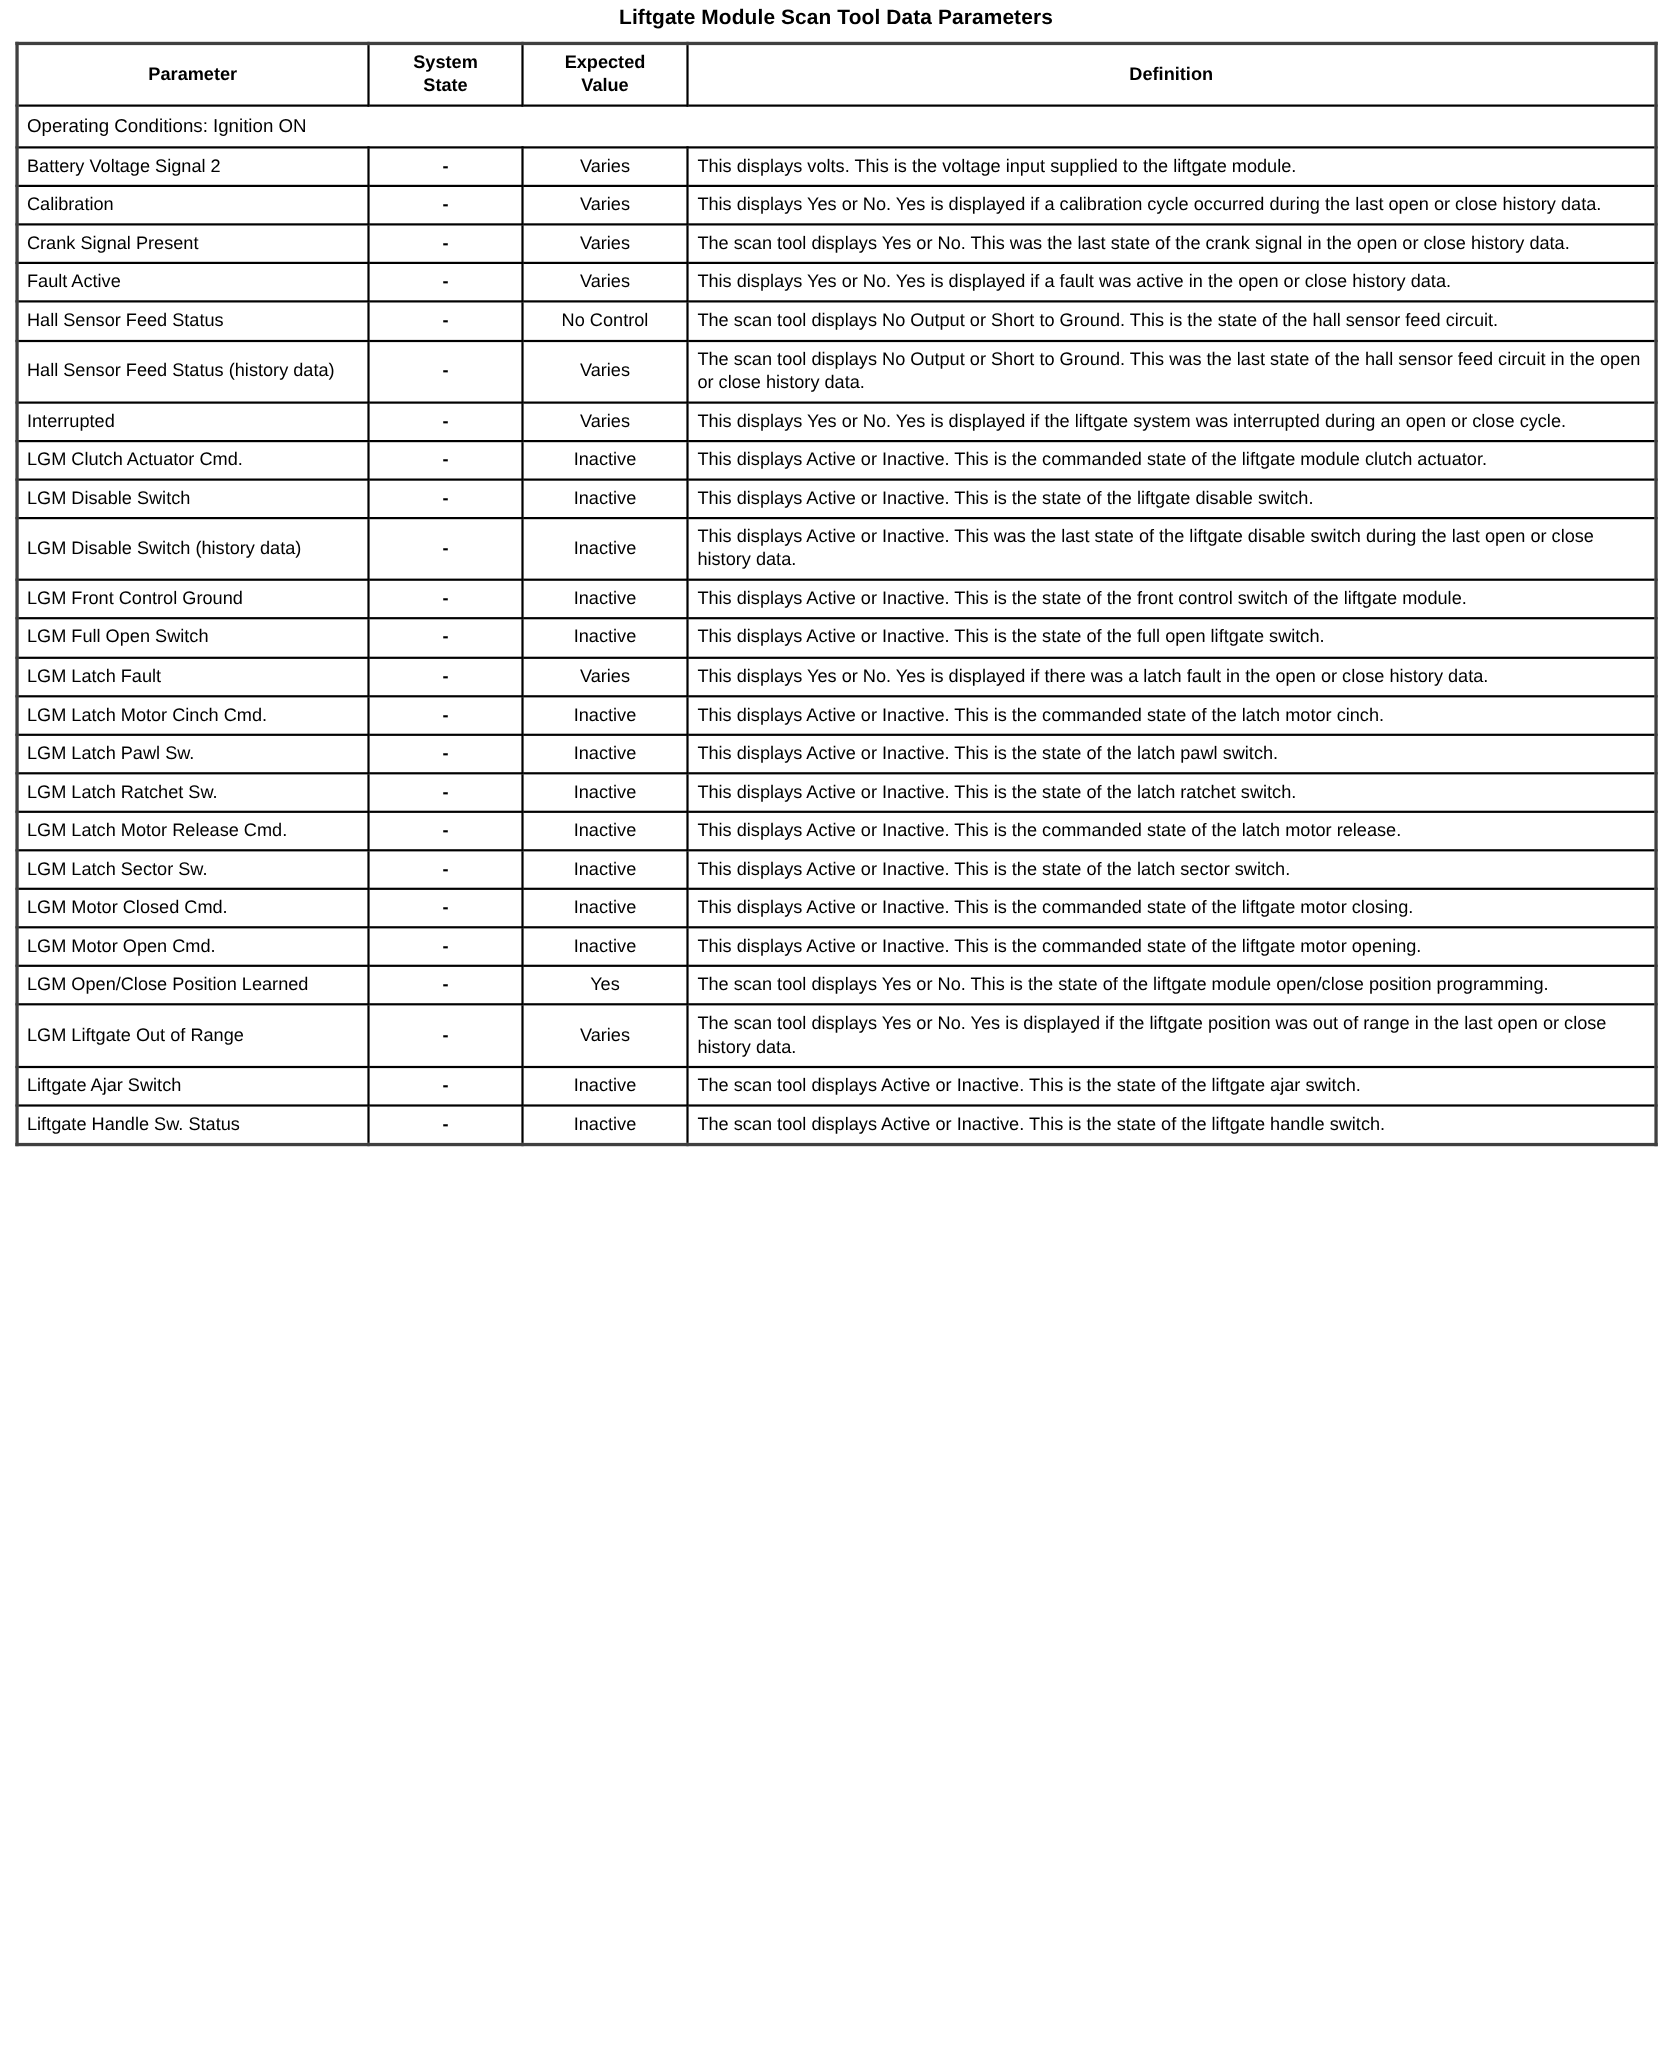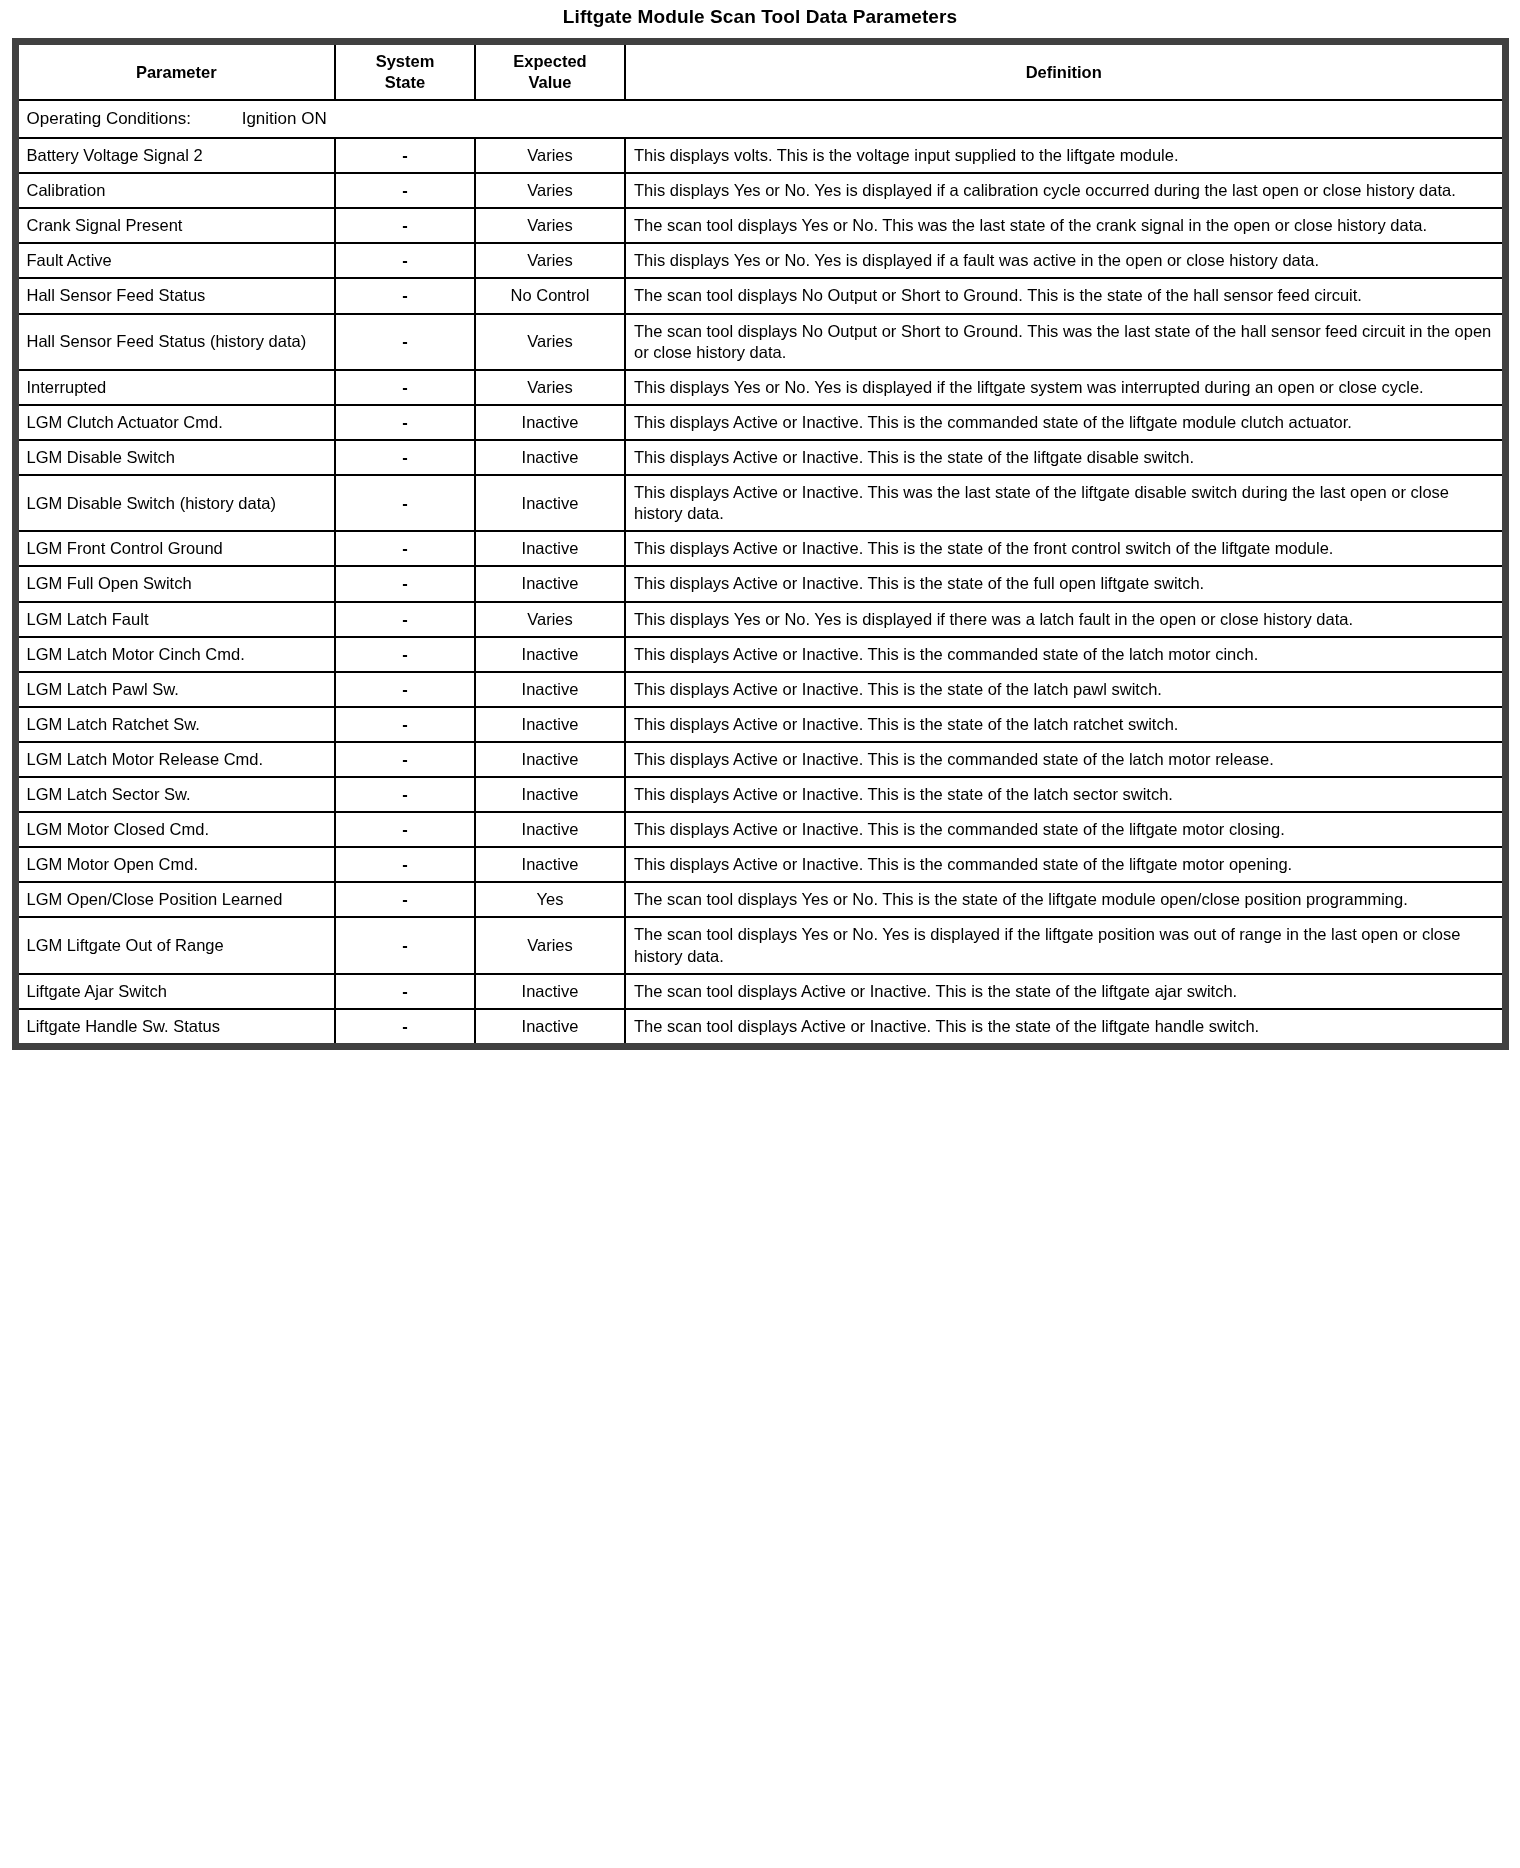--- a/index.html
+++ b/index.html
@@ -24,21 +24,21 @@
     font-size: 19px;
     font-weight: bold;
     padding: 6px 0 10px 0;
     letter-spacing: 0.1px;
   }
   table.scan-table {
     border-collapse: collapse;
     width: 1490px;
     margin: 0 auto;
     table-layout: fixed;
-    border: 7px solid #404040;
+    border: 3px solid #404040;
   }
   table.scan-table th,
   table.scan-table td {
     border: 2px solid #000;
     vertical-align: middle;
     padding: 6px 8px;
     font-size: 16.5px;
     line-height: 1.28;
   }
   thead th {
@@ -66,21 +66,20 @@
   }
   tr.op-cond td {
     font-size: 17px;
     padding: 7px 8px;
   }
   .op-label {
     font-weight: normal;
   }
   .op-value {
     font-weight: normal;
-    margin-left: 46px;
   }
 </style>
 </head>
 <body>
 
 <div class="page">
 
   <div class="doc-title">Liftgate Module Scan Tool Data Parameters</div>
 
   <table class="scan-table">

